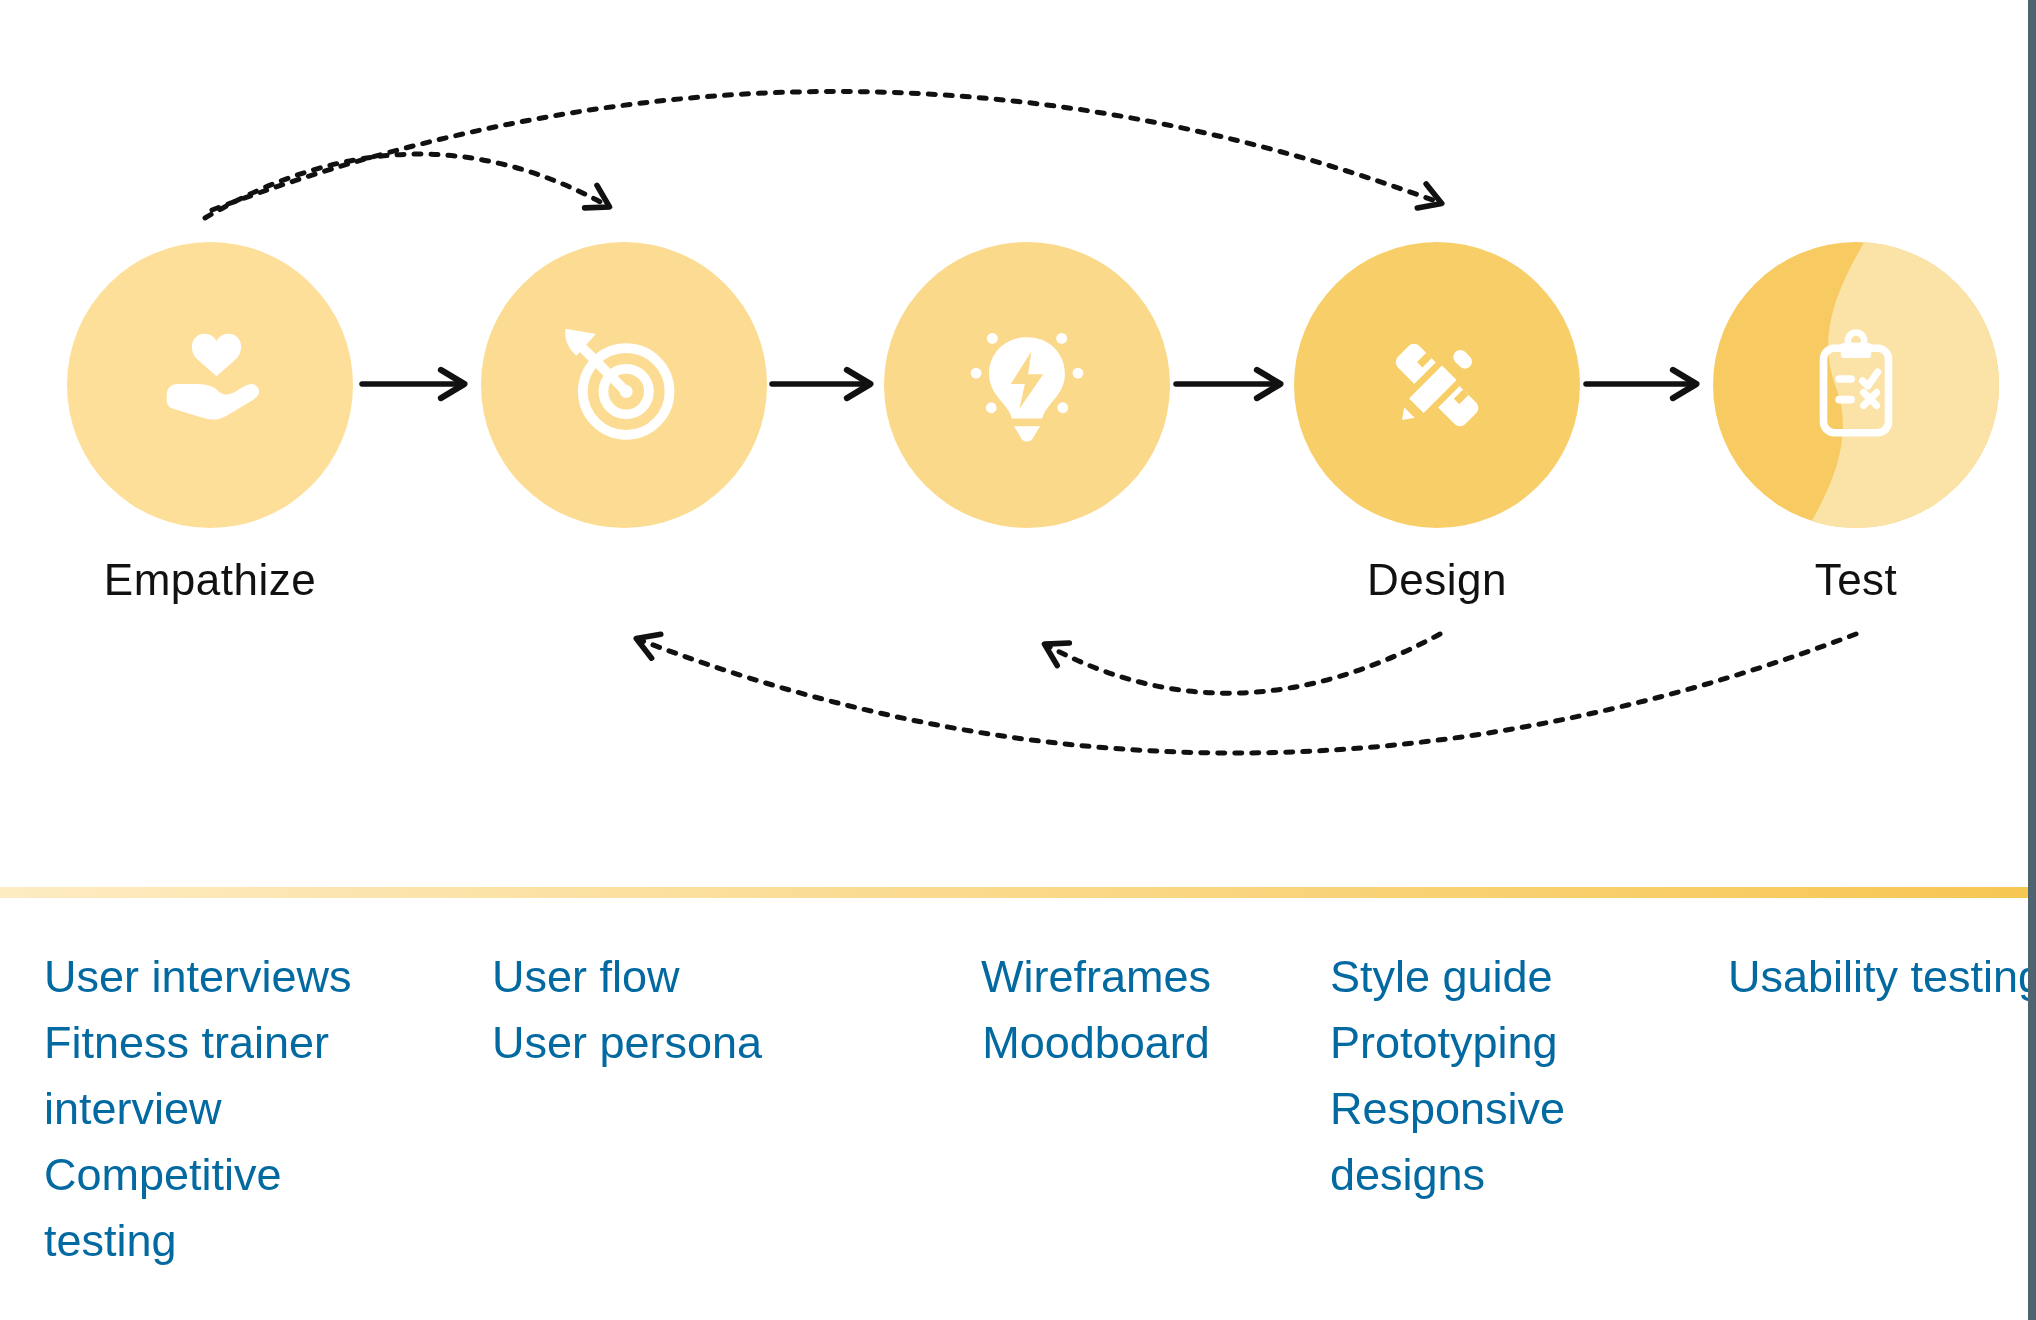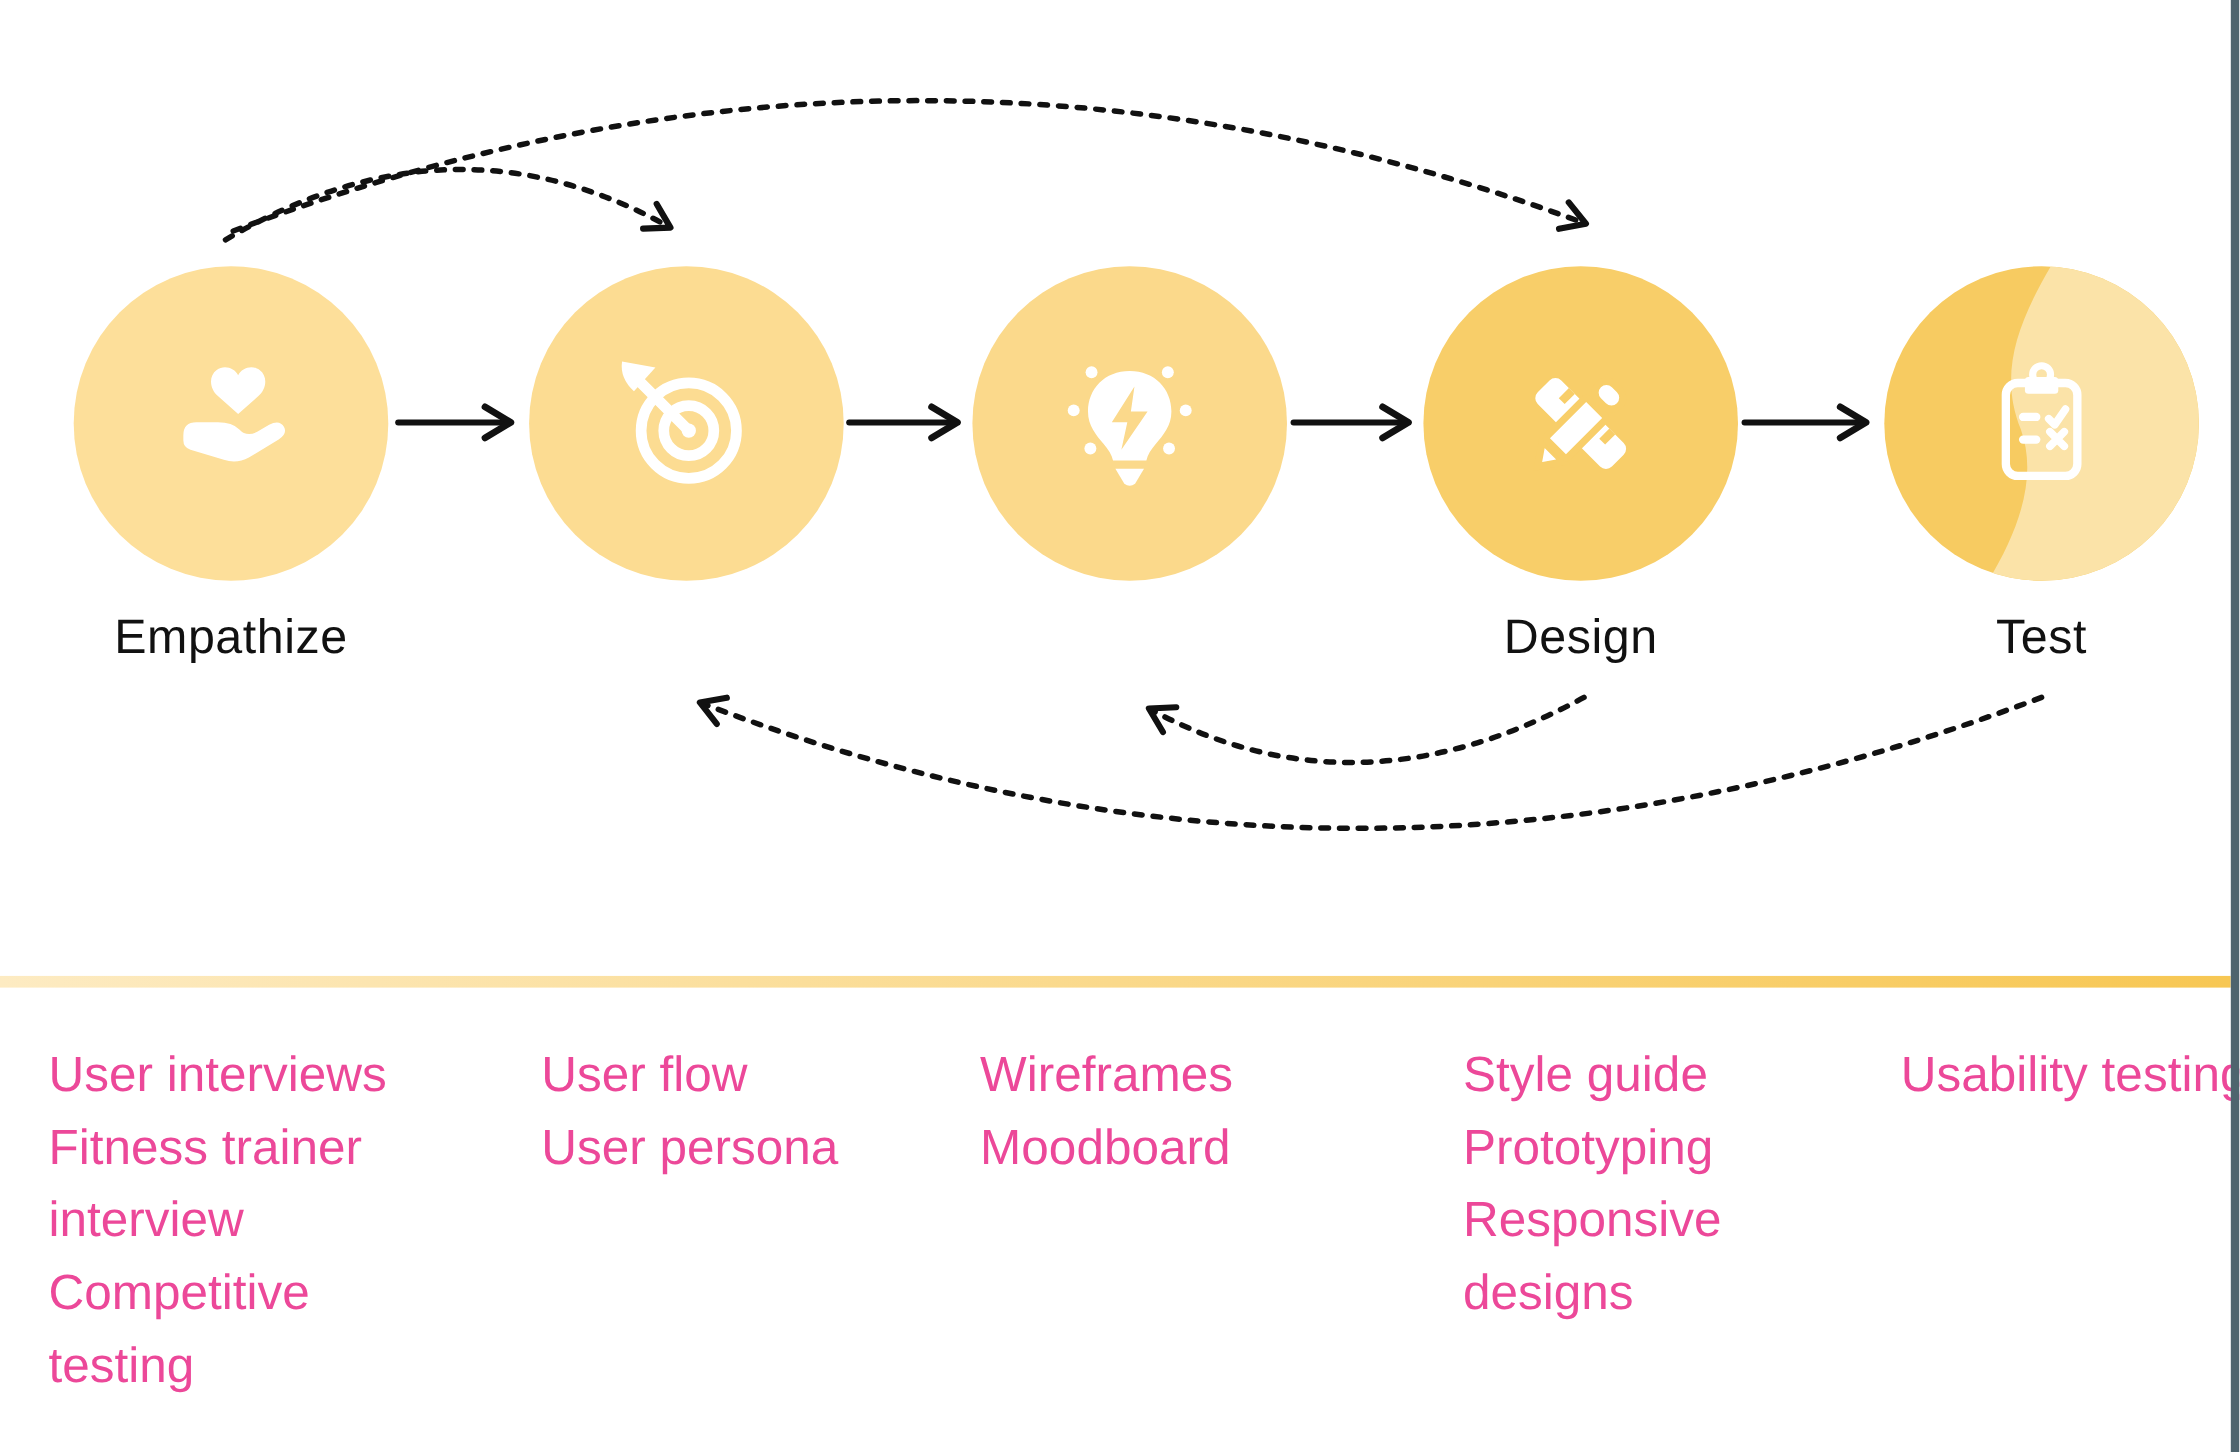--- a/index.html
+++ b/index.html
@@ -14,21 +14,21 @@
   }
   .stage-circle svg.icon{position:relative;z-index:2;}
   .overlay-svg{position:absolute;left:0;top:0;z-index:1;}
   .stage-label{
     position:absolute;width:420px;text-align:center;top:548px;
     font-size:44px;line-height:64px;font-weight:400;color:#111111;letter-spacing:0.5px;
   }
   .divider-svg{position:absolute;left:0;top:887px;}
   .col{
     position:absolute;top:944px;width:348px;
-    font-size:45px;line-height:66px;font-weight:400;color:#ec4899;
+    font-size:45px;line-height:66px;font-weight:400;color:#0369a1;
   }
   .col:last-child{width:430px;}
   .activity{white-space:normal;}
   #edge-strip{position:absolute;top:0;right:0;width:8px;height:1320px;z-index:10;}
 </style>
 </head>
 <body>
 
 <div id="canvas">
 
@@ -137,21 +137,21 @@
 
   <div class="col" style="left:44px;">
       <div class="activity">User interviews</div>
       <div class="activity">Fitness trainer interview</div>
       <div class="activity">Competitive testing</div>
     </div>
   <div class="col" style="left:492px;">
       <div class="activity">User flow</div>
       <div class="activity">User persona</div>
     </div>
-  <div class="col" style="left:891px;">
+  <div class="col" style="left:922px;text-align:center;">
       <div class="activity">Wireframes</div>
       <div class="activity">Moodboard</div>
     </div>
   <div class="col" style="left:1330px;">
       <div class="activity">Style guide</div>
       <div class="activity">Prototyping</div>
       <div class="activity">Responsive designs</div>
     </div>
   <div class="col" style="left:1728px;">
       <div class="activity">Usability testing</div>

